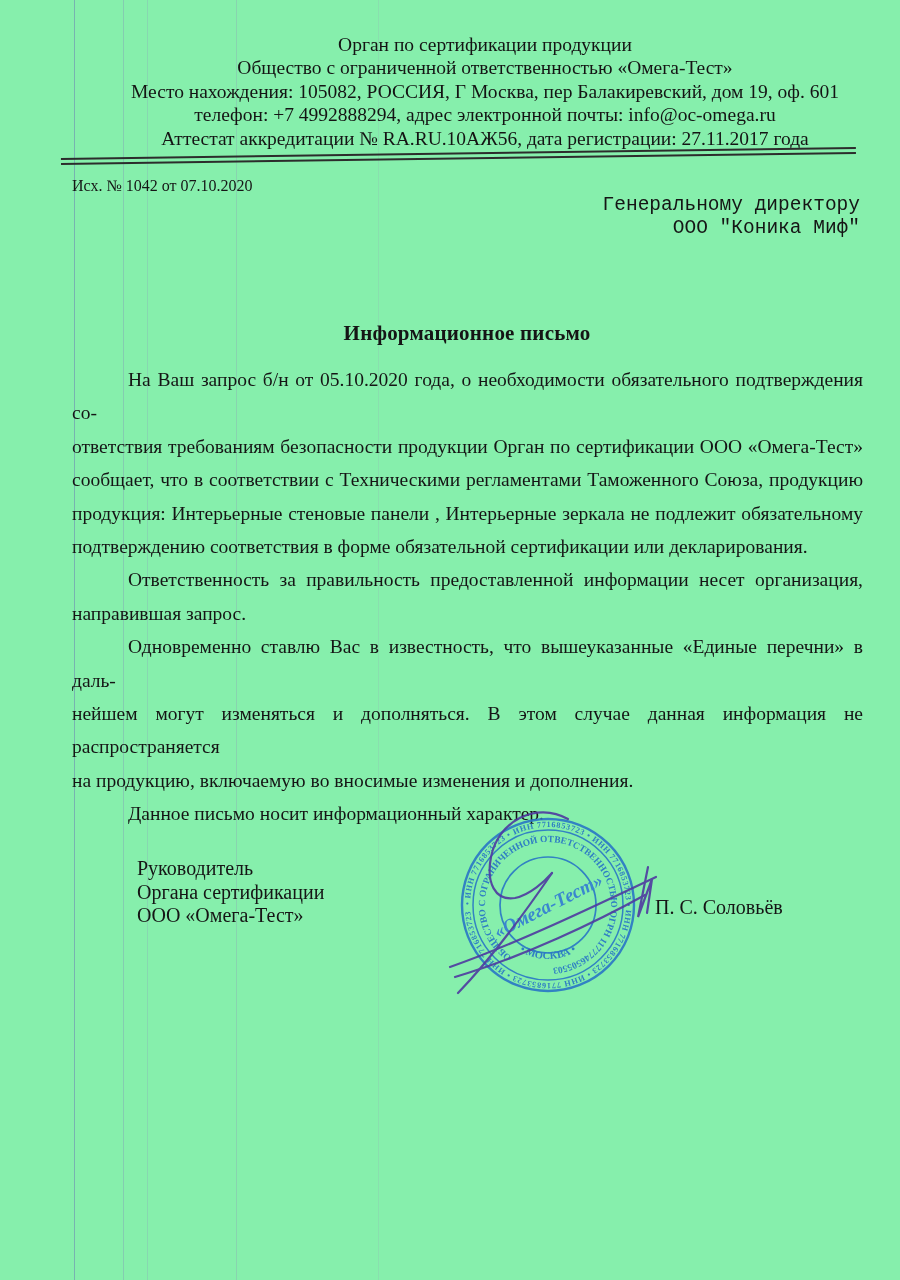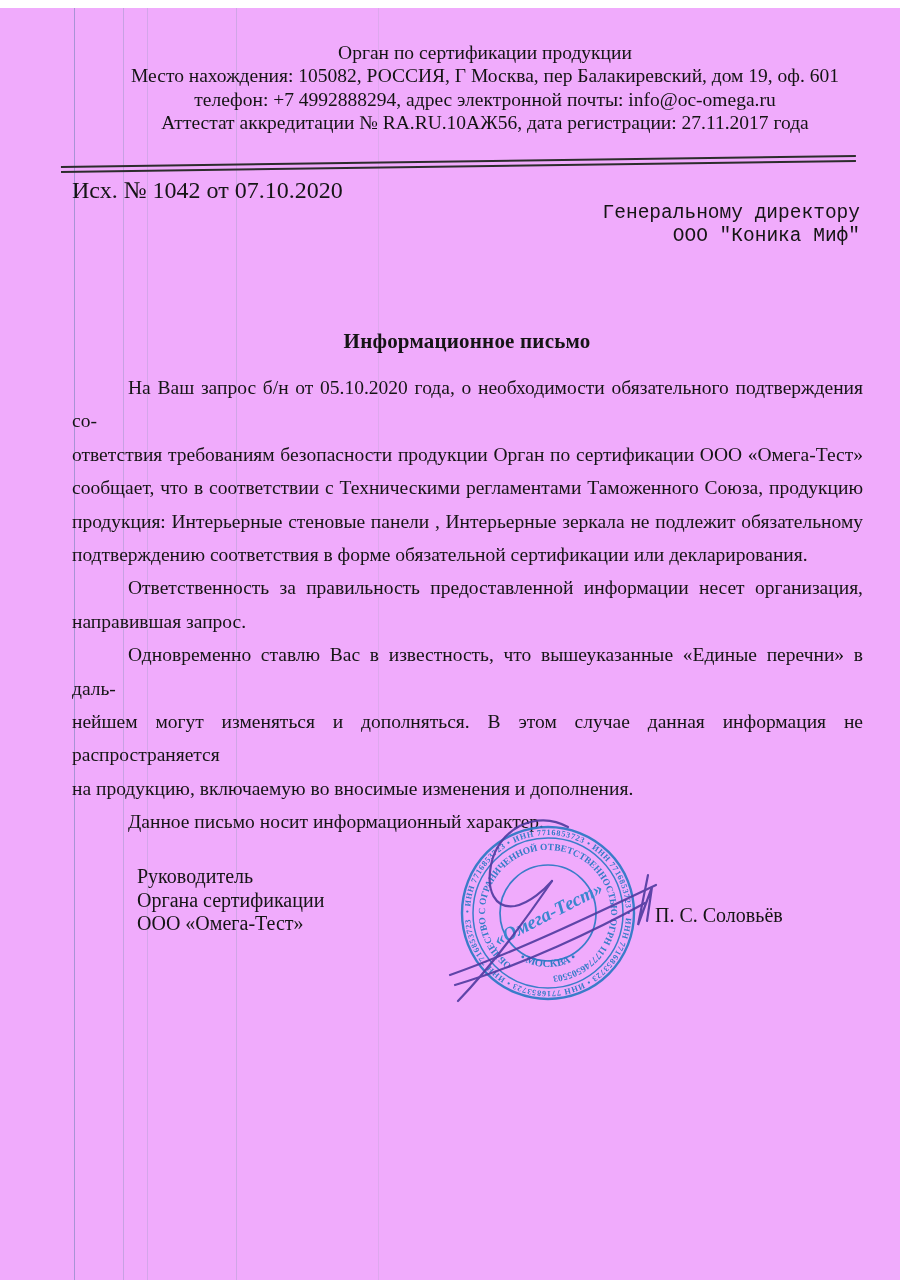--- a/index.html
+++ b/index.html
@@ -4,42 +4,42 @@
 <style>
   html, body { margin:0; padding:0; }
   body {
     width:900px; height:1280px;
     background:#ffffff;
     font-family:"Liberation Serif", serif;
     color:#151515;
     position:relative;
     overflow:hidden;
   }
-  .page { position:absolute; inset:0; background:#f0abfc;margin-top:8px; }
+  .page { position:absolute; inset:0; background:#86efac; }
 
   
   .vline { position:absolute; top:0; bottom:0; width:1px; }
   .v1 { left:74px;  background:rgba(110,130,180,0.55); }
   .v2 { left:123px; background:rgba(130,148,185,0.38); }
   .v3 { left:147px; background:rgba(140,155,185,0.28); }
   .v4 { left:236px; background:rgba(140,155,185,0.32); }
   .v5 { left:378px; background:rgba(150,160,185,0.20); }
 
   .letterhead {
     position:absolute; left:80px; top:33px; width:810px;
     text-align:center; font-size:19.5px; line-height:23.4px;
     color:#141414;
   }
   .rule {
     position:absolute; left:61px; top:158px; width:795px; height:3px;
     border-top:2px solid #2c2c2c; border-bottom:2px solid #2c2c2c;
     transform:rotate(-0.8deg); transform-origin:left center;
   }
   .outgoing {
-    position:absolute; left:72px; top:169px; font-size:24px;
+    position:absolute; left:72px; top:177px; font-size:16px;
   }
   .recipient {
     position:absolute; right:40px; top:194px;
     text-align:right; font-size:19.5px; line-height:23.2px;font-family:Liberation Mono, monospace;
   }
   .title {
     position:absolute; left:70px; top:321px; width:794px;
     text-align:center; font-weight:bold; font-size:21px; letter-spacing:0.2px;
   }
   .body-block {
@@ -67,20 +67,21 @@
 <div class="page">
 
   <div class="vline v1"></div>
   <div class="vline v2"></div>
   <div class="vline v3"></div>
   <div class="vline v4"></div>
   <div class="vline v5"></div>
 
   <div class="letterhead">
     <div>Орган по сертификации продукции</div>
+    <div>Общество с ограниченной ответственностью «Омега-Тест»</div>
     <div>Место нахождения: 105082, РОССИЯ, Г Москва, пер Балакиревский, дом 19, оф. 601</div>
     <div>телефон: +7 4992888294, адрес электронной почты: info@oc-omega.ru</div>
     <div>Аттестат аккредитации № RA.RU.10АЖ56, дата регистрации: 27.11.2017 года</div>
   </div>
 
   <div class="rule"></div>
 
   <div class="outgoing">Исх. № 1042 от 07.10.2020</div>
 
   <div class="recipient">

